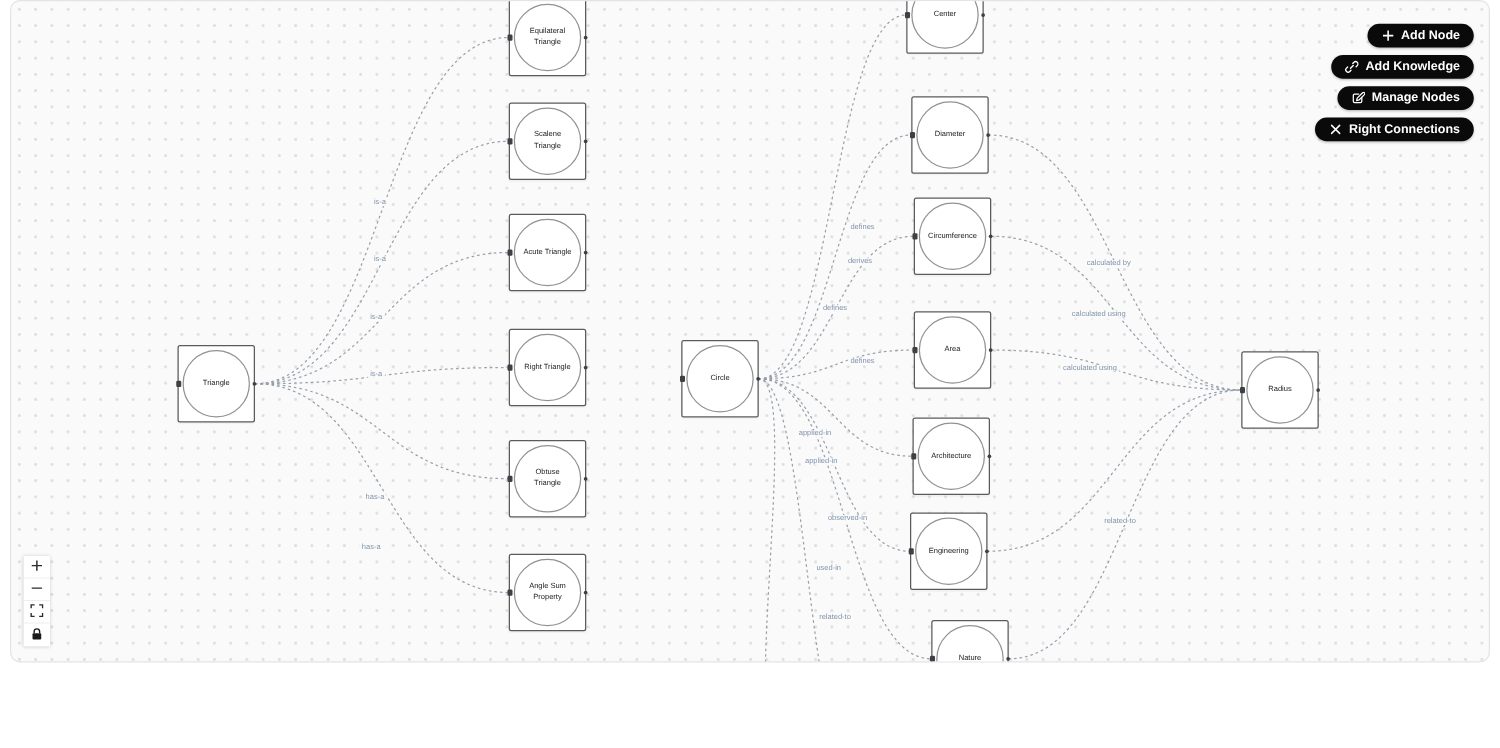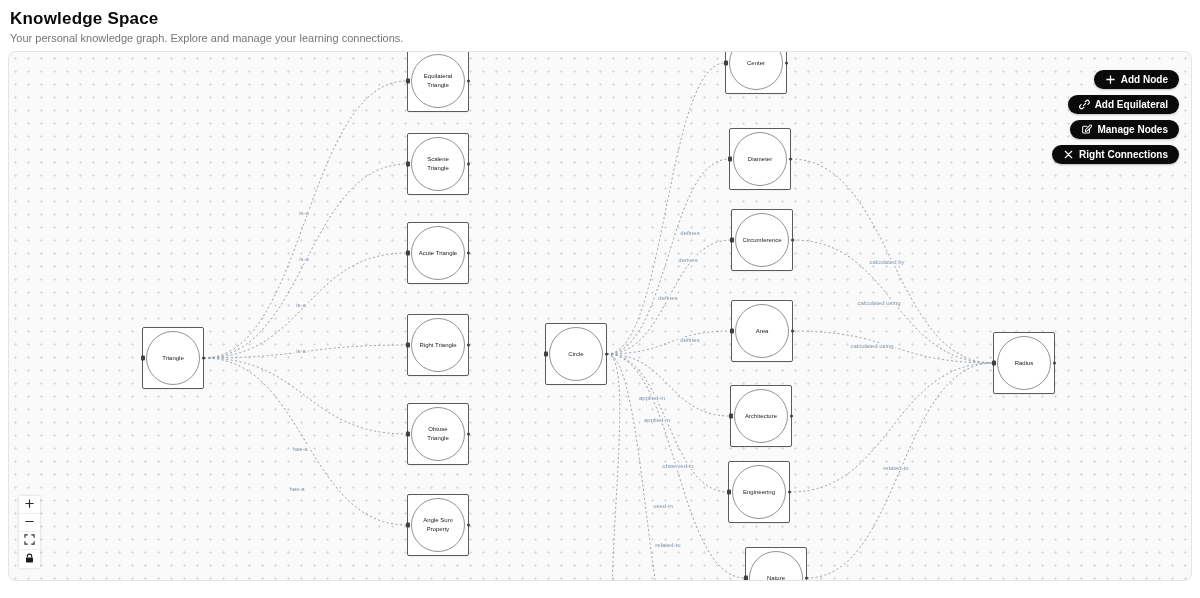--- a/index.html
+++ b/index.html
@@ -33,24 +33,20 @@
   .controls{position:absolute;left:10px;bottom:12px;display:flex;flex-direction:column;
     background:#fff;box-shadow:0 0 3px rgba(0,0,0,.18);border-radius:2px;z-index:20;}
   .cbtn{width:21px;height:18px;display:flex;align-items:center;justify-content:center;
     background:#fff;border:none;border-bottom:1px solid #efefef;cursor:pointer;padding:0;}
   .cbtn:last-child{border-bottom:none;}
 </style>
 </head>
 <body>
 
 <div class="page">
-  <div class="header">
-    <h1>Knowledge Space</h1>
-    <p>Your personal knowledge graph. Explore and manage your learning connections.</p>
-  </div>
 
   <div class="canvas">
     <svg class="edges" id="edges-svg">
         <path d="M 195 306 C 296.5 306, 296.5 29, 398 29"></path>
         <path d="M 195 306 C 296.5 306, 296.5 112, 398 112"></path>
         <path d="M 195 306 C 296.5 306, 296.5 201, 398 201"></path>
         <path d="M 195 306 C 296.5 306, 296.5 293, 398 293"></path>
         <path d="M 195 306 C 296.5 306, 296.5 382, 398 382"></path>
         <path d="M 195 306 C 296.5 306, 296.5 473, 398 473"></path>
         <path d="M 598 302 C 657 302, 657 11, 716 11"></path>
@@ -214,21 +210,21 @@
         <span>Add Node</span>
       </button>
       <button class="tbtn">
         <span>
           <svg width="11" height="11" viewBox="0 0 12 12" fill="none" stroke="#fff" stroke-width="1.2" stroke-linecap="round">
             <path d="M4.8 7.2l2.4-2.4"></path>
             <path d="M6.8 3l1-1a2 2 0 012.9 2.9l-1 1"></path>
             <path d="M5.2 9l-1 1a2 2 0 01-2.9-2.9l1-1"></path>
           </svg>
         </span>
-        <span>Add Equilateral</span>
+        <span>Add Knowledge</span>
       </button>
       <button class="tbtn">
         <span>
           <svg width="11" height="11" viewBox="0 0 12 12" fill="none" stroke="#fff" stroke-width="1.1" stroke-linecap="round" stroke-linejoin="round">
             <path d="M6.5 2.5H3A1.2 1.2 0 001.8 3.7v5A1.2 1.2 0 003 9.9h5a1.2 1.2 0 001.2-1.2V5.4"></path>
             <path d="M9.9 1.3a1.1 1.1 0 011.6 1.6L6.8 7.6 4.7 8.1l.5-2.1z"></path>
           </svg>
         </span>
         <span>Manage Nodes</span>
       </button>

